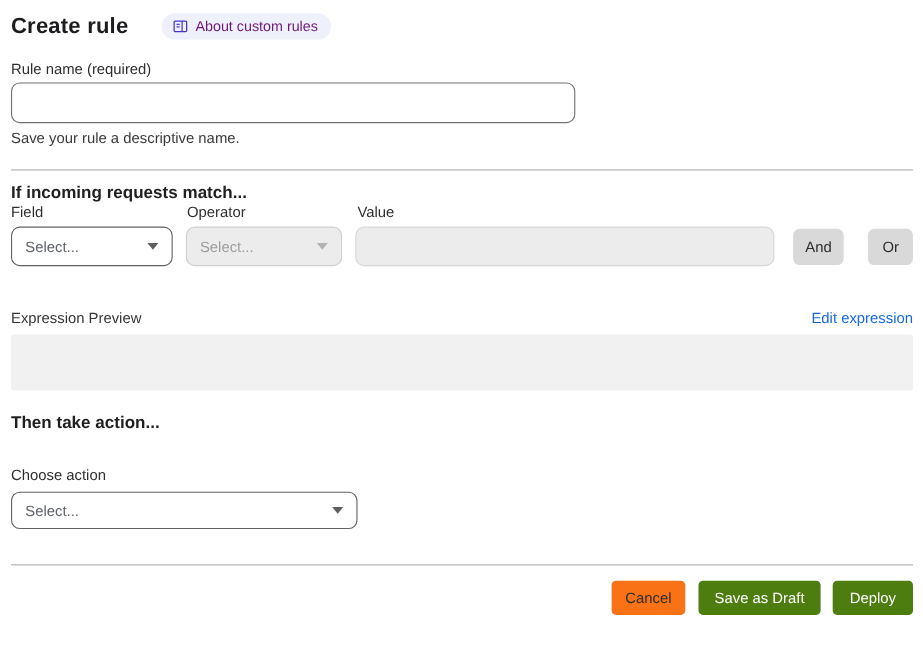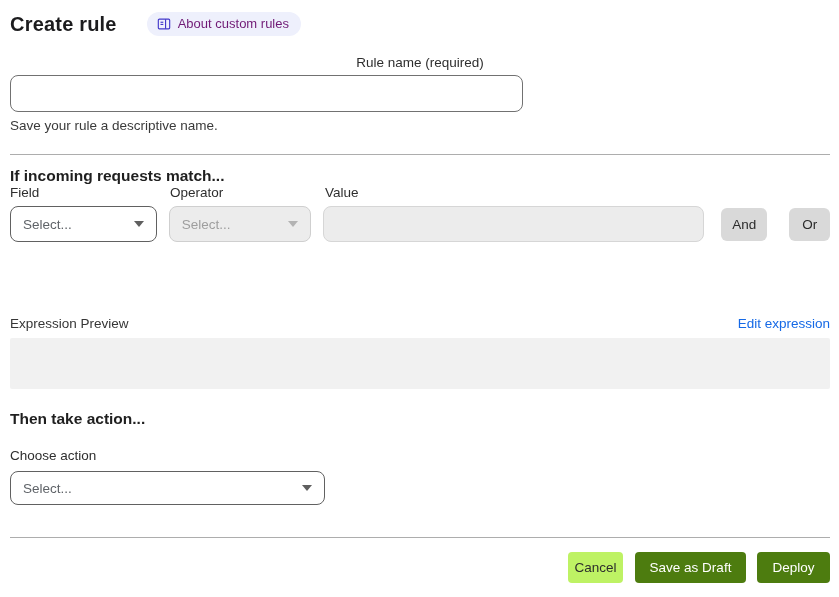--- a/index.html
+++ b/index.html
@@ -19,21 +19,21 @@
     display: inline-flex; align-items: center; gap: 7px;
     background: #eef0fc; color: #701a75;
     font-size: 13px; padding: 4px 12px 5px 10px;
     border-radius: 13px; cursor: pointer; border: none;
     font-family: "Liberation Sans", sans-serif;
   }
   .about-badge svg { display: block; }
 
   
   .field-label { font-size: 13.5px; color: #2e2e2e; }
-  .rule-name-label { margin-top: 17px; text-align: center; }
+  .rule-name-label { margin-top: 17px; }
   .rule-name-input {
     display: block; margin-top: 5px;
     width: 513px; height: 37px;
     border: 1px solid #717171; border-radius: 8px;
     font-size: 13.5px; padding: 0 10px; color: #222;
     font-family: "Liberation Sans", sans-serif;
     outline: none; background: #fff;
   }
   .helper-text { margin-top: 6px; font-size: 13.5px; color: #3a3a3a; }
 
@@ -71,42 +71,42 @@
   }
   .andor-btn {
     height: 33px; background: #d9d9d9; color: #2b2b2b;
     border: none; border-radius: 6px; font-size: 13.5px;
     font-family: "Liberation Sans", sans-serif; cursor: pointer;
   }
   .and-btn { width: 47px; margin-left: 17px; }
   .or-btn  { width: 41px; margin-left: 22px; }
 
   
-  .expr-row { display: flex; justify-content: space-between; align-items: flex-end; margin-top: 74px; }
+  .expr-row { display: flex; justify-content: space-between; align-items: flex-end; margin-top: 40px; }
   .expr-label { font-size: 13.5px; color: #363636; }
   .edit-link { font-size: 13.5px; color: #1569e6; text-decoration: none; cursor: pointer; }
   .expr-box {
     margin-top: 7px; height: 51px; width: 820px;
     background: #f1f1f1; border-radius: 2px;
     font-size: 13px; color: #444; padding: 8px 10px;
   }
 
   
   .action-heading { margin-top: 21px; }
-  .choose-label { margin-top: 20px; }
+  .choose-label { margin-top: 30px; }
   .select-action { width: 315px; height: 34px; margin-top: 8px; }
 
   .footer-divider { margin-top: 32px; }
   .footer { display: flex; justify-content: flex-end; align-items: center; margin-top: 14px; }
   .btn {
     height: 31px; border: none; border-radius: 4px;
     font-size: 13.5px; font-family: "Liberation Sans", sans-serif;
     cursor: pointer; display: inline-flex; align-items: center; justify-content: center;
   }
-  .btn-cancel { background: #bef264; color: #2d2d2d; width: 55px; }
+  .btn-cancel { background: #f97316; color: #2d2d2d; width: 67px; }
   .btn-primary { background: #4d7c0f; color: #ffffff; }
   .btn-save { width: 111px; margin-left: 12px; }
   .btn-deploy { width: 73px; margin-left: 11px; }
 </style>
 </head>
 <body>
 
 <div class="container">
 
   <div class="header">

